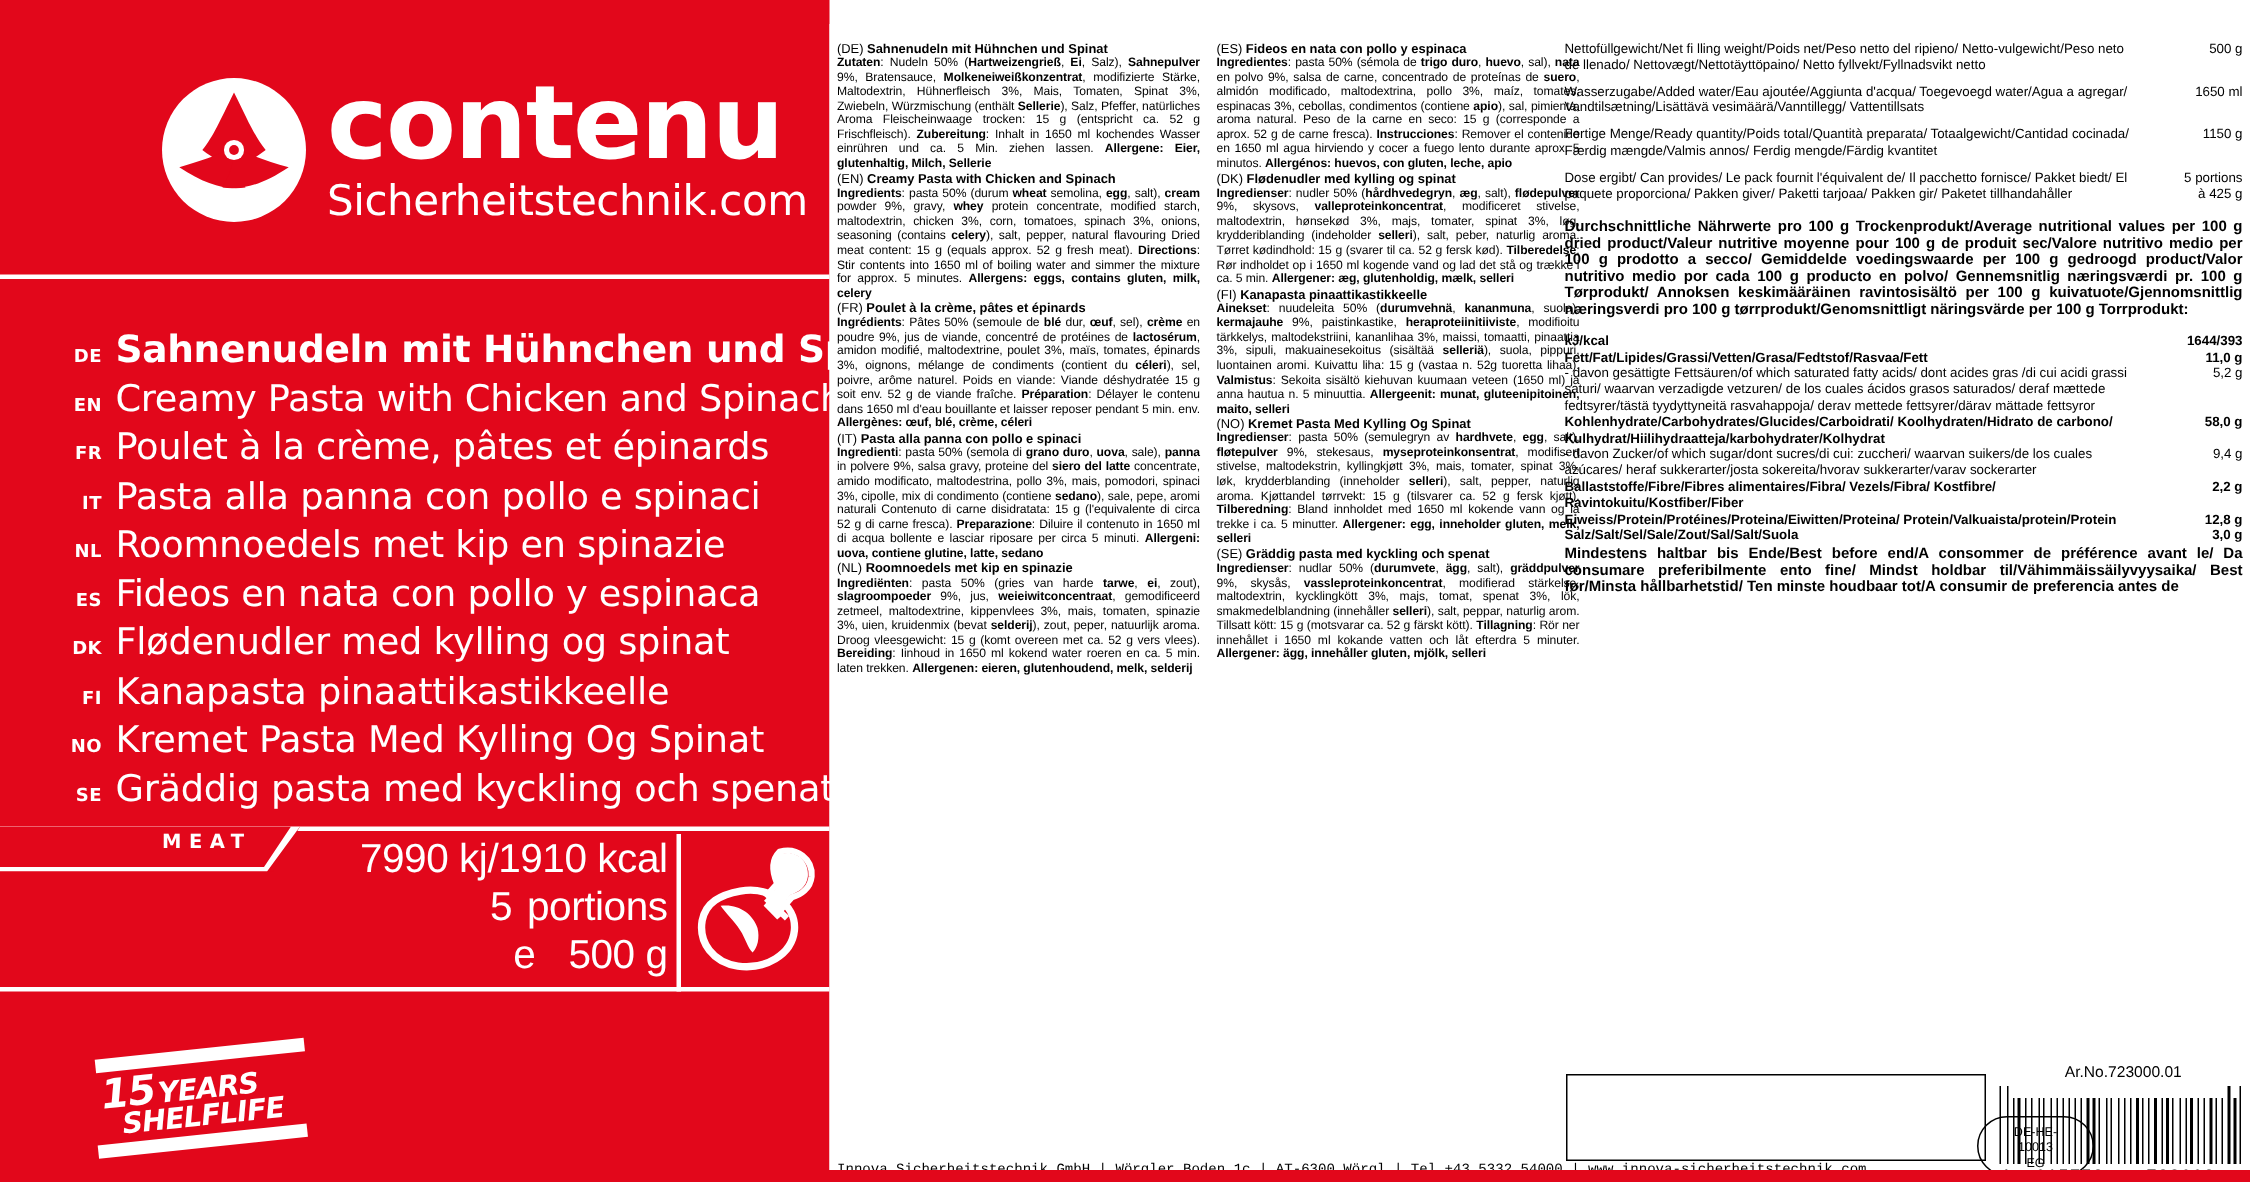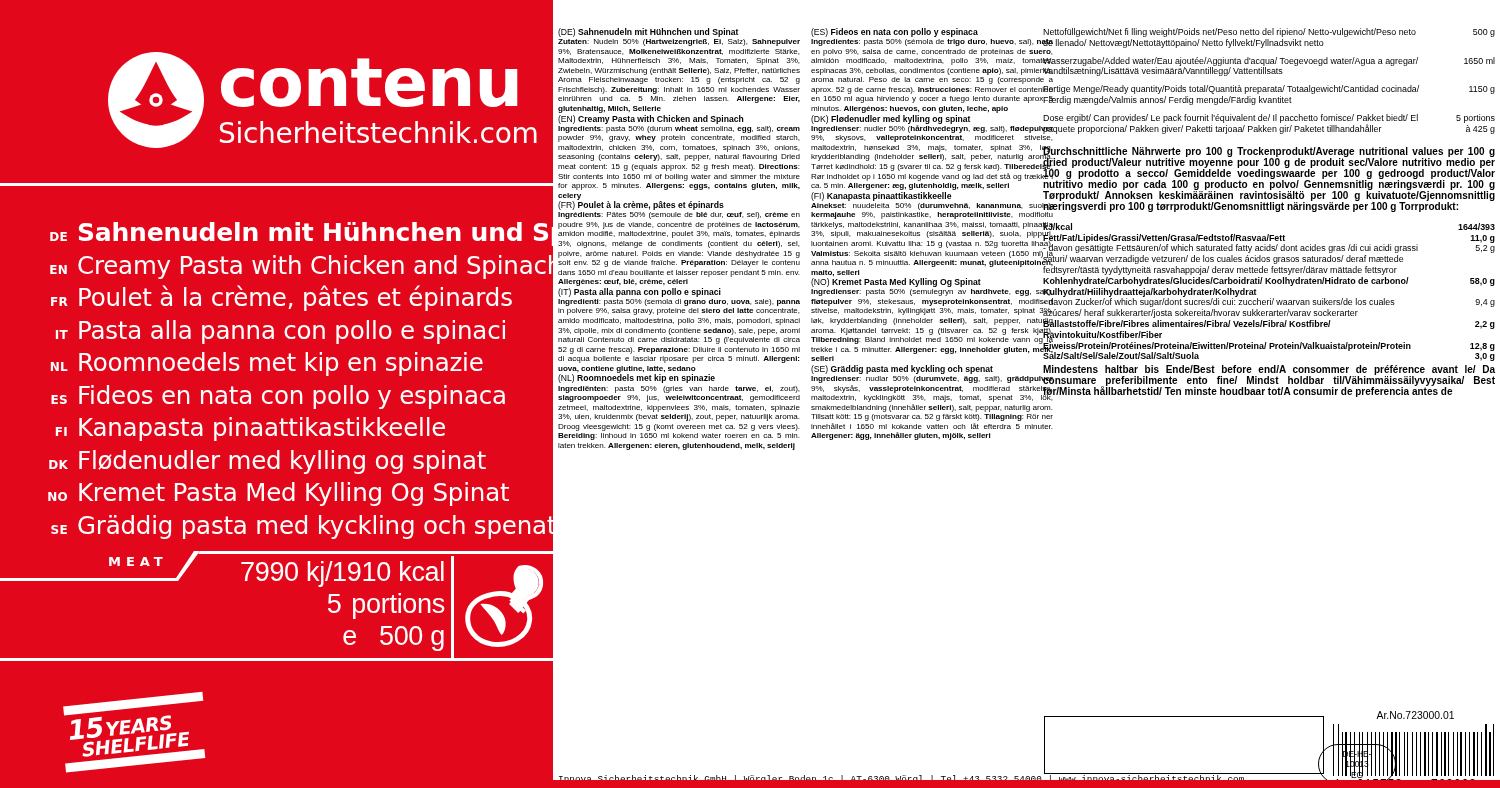--- a/index.html
+++ b/index.html
@@ -193,26 +193,26 @@
         </div>
         <div class="lang-row">
           <span class="lang-code">NL</span>
           <span class="lang-name">Roomnoedels met kip en spinazie</span>
         </div>
         <div class="lang-row">
           <span class="lang-code">ES</span>
           <span class="lang-name">Fideos en nata con pollo y espinaca</span>
         </div>
         <div class="lang-row">
+          <span class="lang-code">DK</span>
+          <span class="lang-name">Flødenudler med kylling og spinat</span>
+        </div>
+        <div class="lang-row">
           <span class="lang-code">FI</span>
           <span class="lang-name">Kanapasta pinaattikastikkeelle</span>
-        </div>
-        <div class="lang-row">
-          <span class="lang-code">DK</span>
-          <span class="lang-name">Flødenudler med kylling og spinat</span>
         </div>
         <div class="lang-row">
           <span class="lang-code">NO</span>
           <span class="lang-name">Kremet Pasta Med Kylling Og Spinat</span>
         </div>
         <div class="lang-row">
           <span class="lang-code">SE</span>
           <span class="lang-name">Gräddig pasta med kyckling och spenat</span>
         </div>
       </div>

